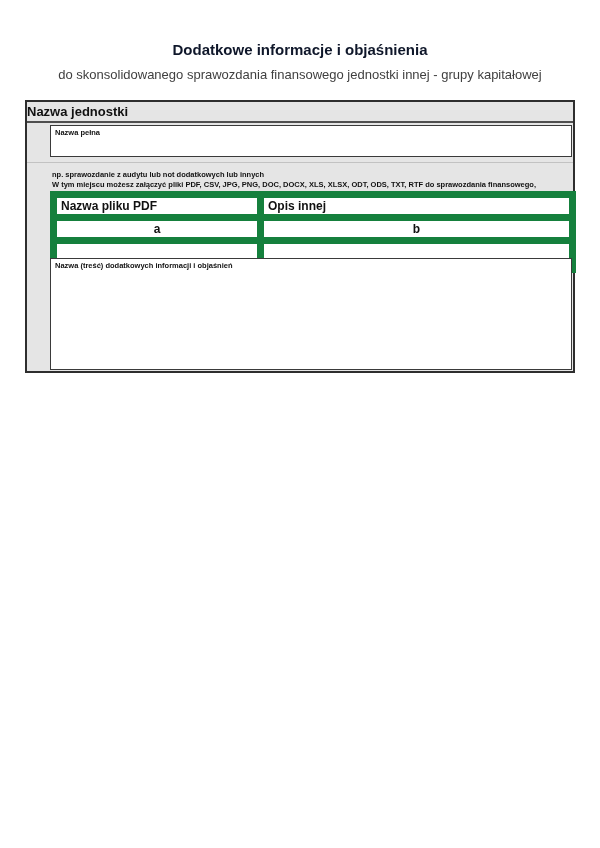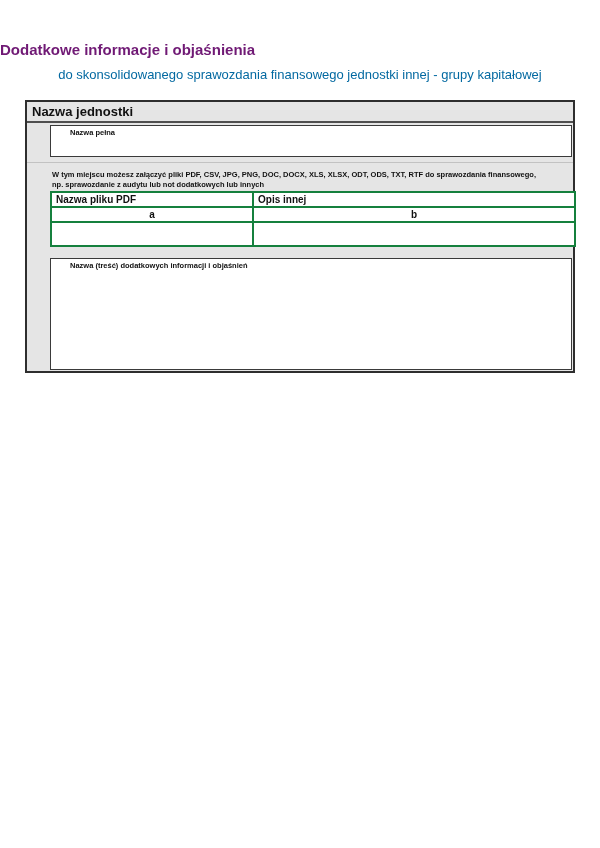--- a/index.html
+++ b/index.html
@@ -14,54 +14,53 @@
     width: 600px;
     height: 848px;
     background: #ffffff;
     overflow: hidden;
   }
   .page-title {
     position: absolute;
     top: 41px;
     left: 0;
     width: 100%;
-    text-align: left;
+    text-align: center;
     font-size: 15px;
     font-weight: bold;
-    color: #701a75;
+    color: #0f172a;
     margin: 0;
   }
   .page-subtitle {
     position: absolute;
     top: 67px;
     left: 0;
     width: 100%;
     text-align: center;
     font-size: 13px;
     font-weight: normal;
-    color: #0369a1;
+    color: #404040;
   }
   .form-box {
     position: absolute;
     left: 25px;
     top: 100px;
     width: 550px;
     height: 273px;
     background: #e5e5e5;
     border: 2px solid #2e2e2e;
     box-sizing: border-box;
   }
   .section-header {
     position: absolute;
     top: 0;
     left: 0;
     right: 0;
     height: 19px;
     line-height: 19px;
-    padding-left: 5px;
     font-size: 13px;
     font-weight: bold;
     color: #111;
     border-bottom: 2px solid #4f4f4f;
   }
   .field-box {
     position: absolute;
     background: #ffffff;
     border: 1px solid #3a3a3a;
     box-sizing: border-box;
@@ -70,21 +69,21 @@
     left: 23px;
     right: 1px;
     top: 23px;
     height: 32px;
   }
   .field-label {
     display: block;
     font-size: 7.5px;
     font-weight: bold;
     color: #111;
-    padding: 2px 0 0 19px;
+    padding: 2px 0 0 4px;
   }
   .section-divider {
     position: absolute;
     left: 0;
     right: 0;
     top: 60px;
     height: 1px;
     background: #c2c2c2;
   }
   .instructions {
@@ -100,22 +99,22 @@
   .files-table {
     position: absolute;
     left: 23px;
     top: 89px;
     width: 526px;
     border-collapse: collapse;
     table-layout: fixed;
     background: #ffffff;
   }
   .files-table td {
-    border: 2px solid #15803d;
-    font-size: 10px;
+    border: 7px solid #15803d;
+    font-size: 12px;
     font-weight: bold;
     color: #111;
     padding: 1px 4px;
     vertical-align: top;
     overflow: hidden;
   }
   .files-table .col-a { width: 192px; }
   .files-table td.th   { height: 10px; text-align: left; }
   .files-table td.sub  { height: 8px;  text-align: center; }
   .files-table td.cell { height: 20px; }
@@ -140,22 +139,22 @@
     <div class="section-header">Nazwa jednostki</div>
 
     <div class="field-box nazwa-box">
       <span class="field-label">Nazwa pełna</span>
       <span></span>
     </div>
 
     <div class="section-divider"></div>
 
     <div class="instructions">
+      <div>np. sprawozdanie z audytu lub not dodatkowych lub innych</div>
       <div>W tym miejscu możesz załączyć pliki PDF, CSV, JPG, PNG, DOC, DOCX, XLS, XLSX, ODT, ODS, TXT, RTF do sprawozdania finansowego,</div>
-      <div>np. sprawozdanie z audytu lub not dodatkowych lub innych</div>
     </div>
 
     <table class="files-table">
       <tbody>
           <tr>
         <td class="th col-a">Nazwa pliku PDF</td>
         <td class="th">Opis innej</td>
       </tr>
       <tr>
         <td class="sub col-a">a</td>

